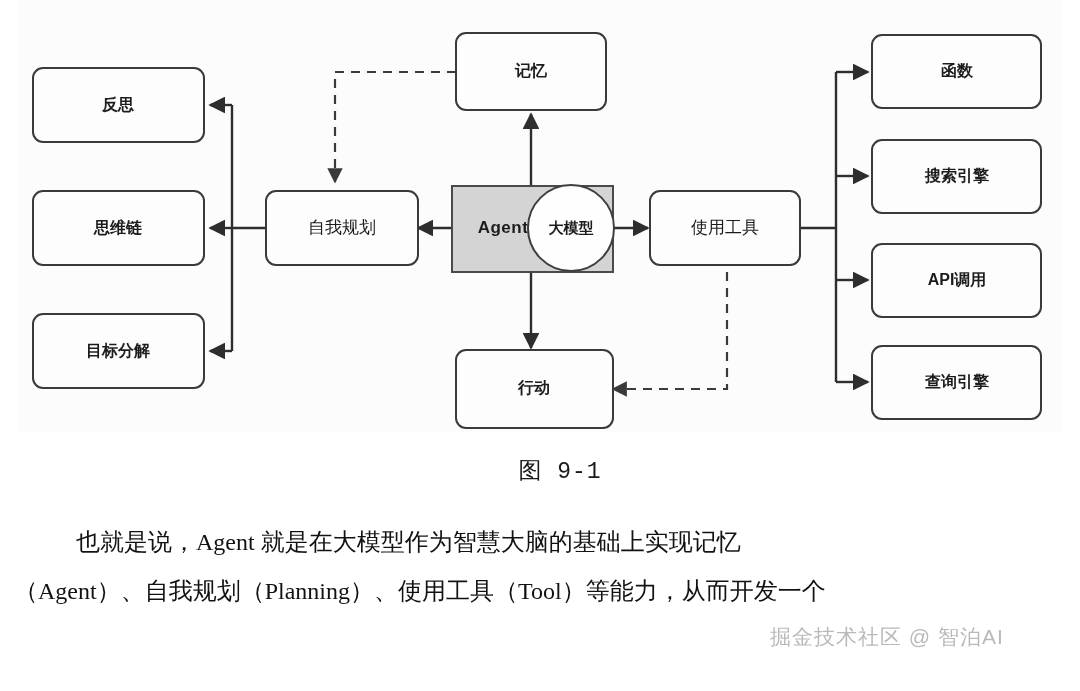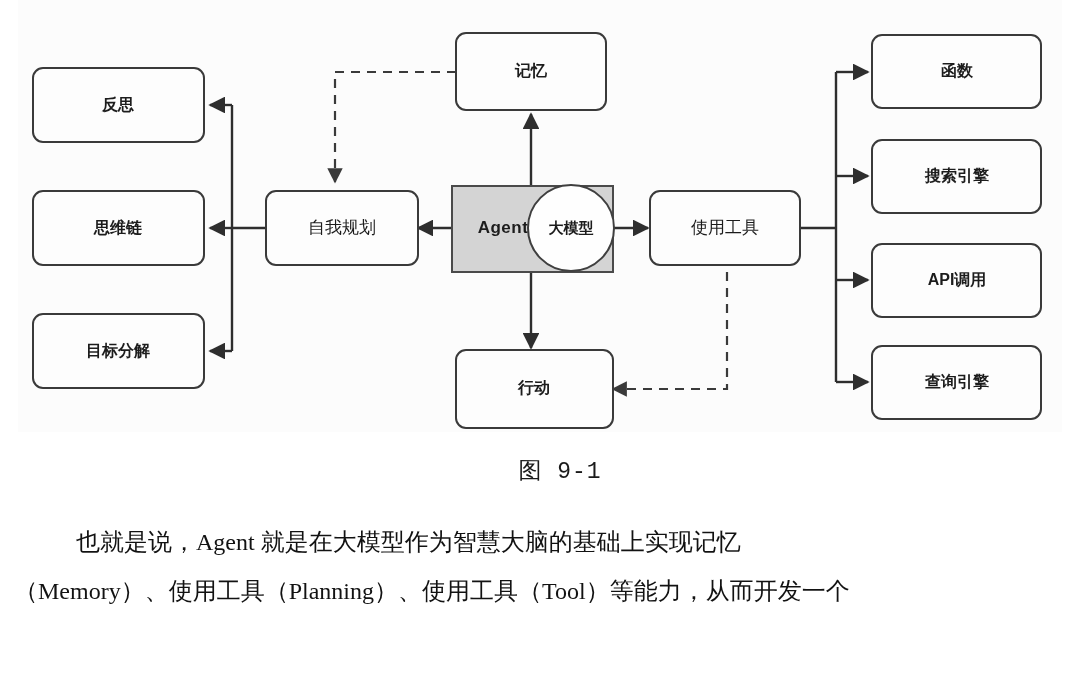--- a/index.html
+++ b/index.html
@@ -260,17 +260,18 @@
         <text class="node-label" x="957" y="383">查询引擎</text>
       </g>
 
     </svg>
   </div>
 
   <div id="caption">图 9-1</div>
 
   <div id="bodytext">
     <div class="line first">也就是说，Agent 就是在大模型作为智慧大脑的基础上实现记忆</div>
-    <div class="line">（Memory）、使用工具（Planning）、使用工具（Tool）等能力，从而开发一个</div>
+    <div class="line">（Agent）、自我规划（Planning）、使用工具（Tool）等能力，从而开发一个</div>
   </div>
 
+  <div id="watermark">掘金技术社区 @ 智泊AI</div>
 
 </div>
 
 </body></html>

